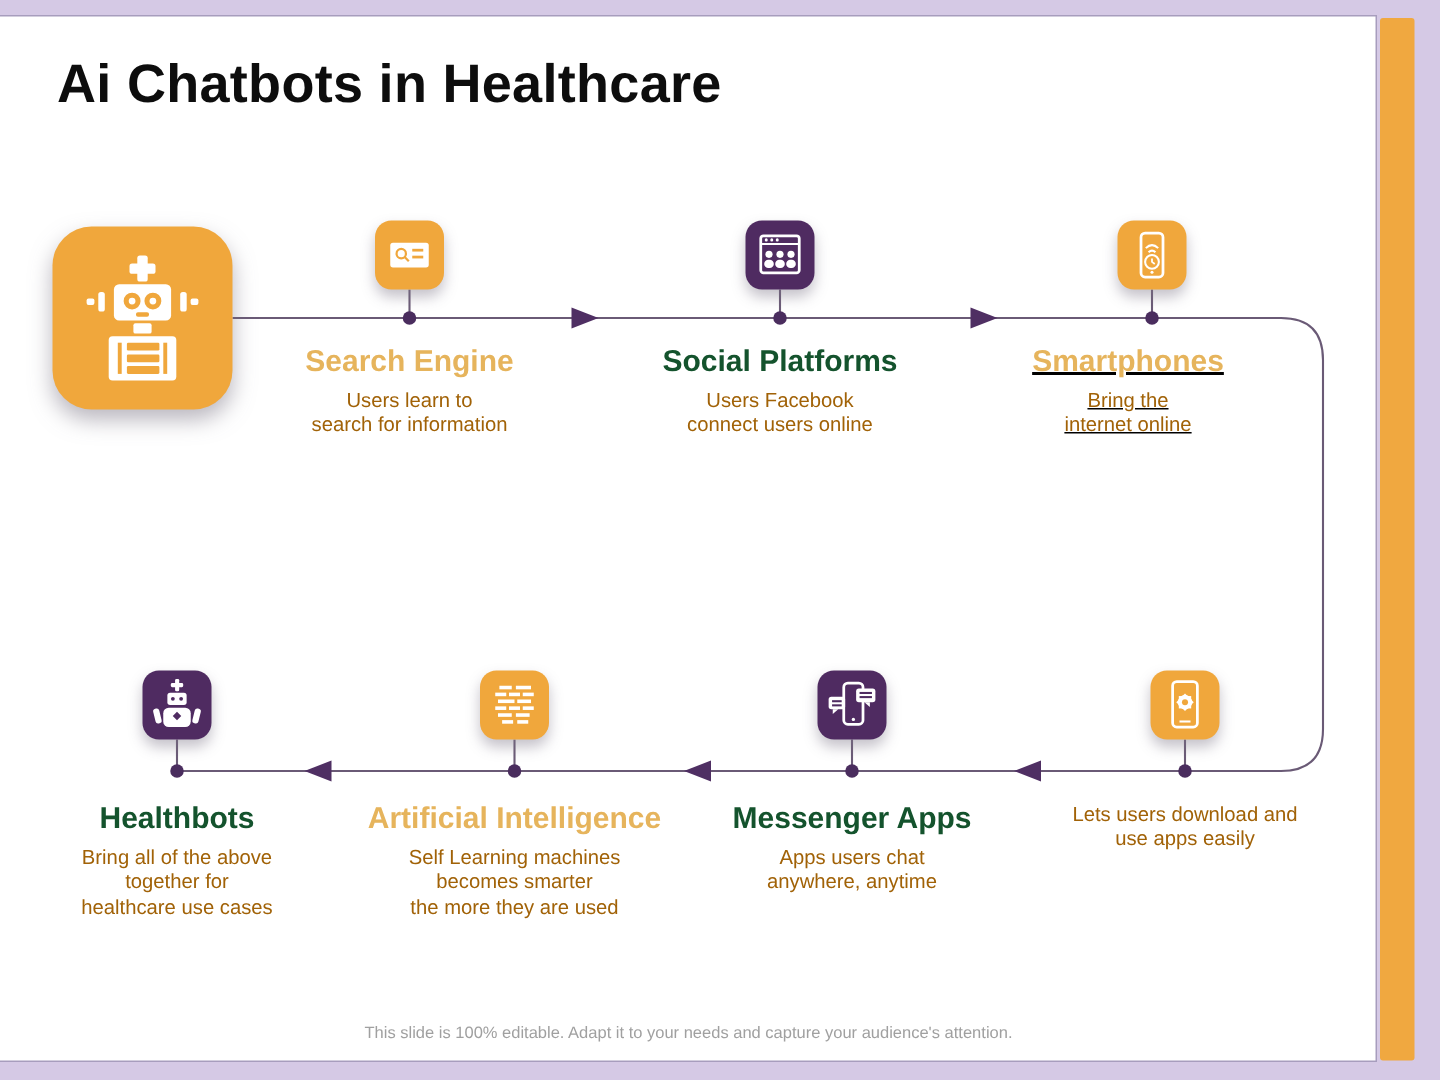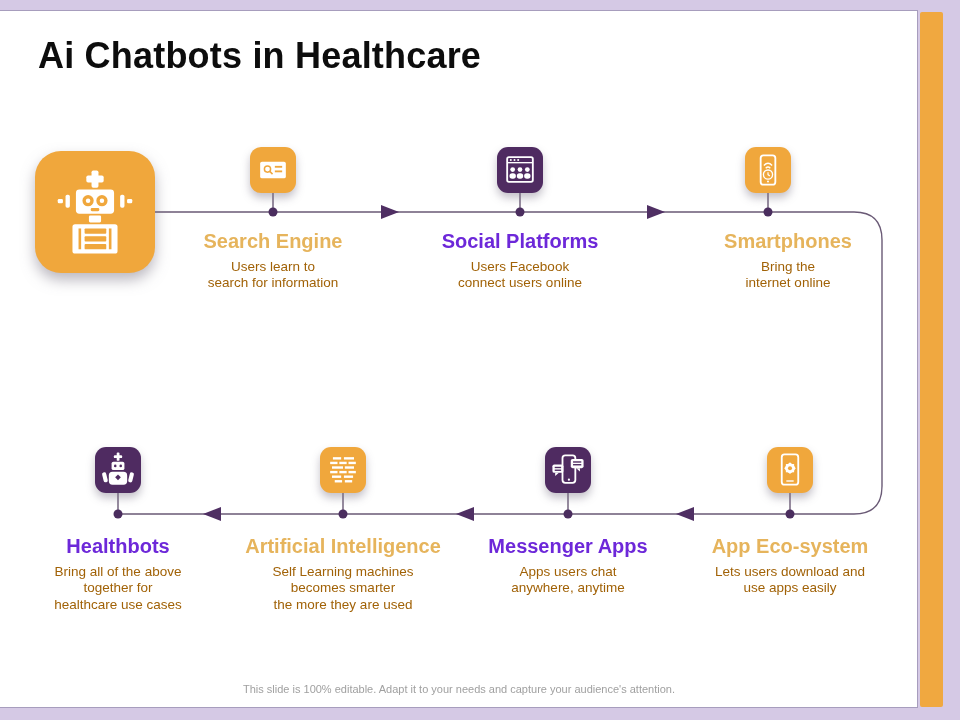--- a/index.html
+++ b/index.html
@@ -31,21 +31,21 @@
   .tile.purple{background:#4f2b61;}
   .start-tile{
     position:absolute;left:35px;top:140px;width:120px;height:122px;
     border-radius:26px;background:#f0a73c;
     display:flex;align-items:center;justify-content:center;
     box-shadow:0 7px 14px rgba(120,114,130,.5);
   }
   .node-label{position:absolute;text-align:center;}
   .node-title{font-size:20px;font-weight:bold;margin-bottom:6px;}
   .node-title.orange{color:#e6b45c;}
-  .node-title.purple{color:#6d28d9;}
+  .node-title.purple{color:#14532d;}
   .node-desc{font-size:13.5px;color:#a16207;line-height:1.22;white-space:pre-line;}
   .footer{
     position:absolute;left:0;top:672px;width:918px;text-align:center;
     font-size:11px;color:#a0a0a0;
   }
 </style>
 </head>
 <body>
 
 <div class="slide">
@@ -195,21 +195,21 @@
   <div class="node-label" style="left:173px;top:219px;width:200px;">
     <div class="node-title orange">Search Engine</div>
     <div class="node-desc">Users learn to
 search for information</div>
   </div>
   <div class="node-label" style="left:420px;top:219px;width:200px;">
     <div class="node-title purple">Social Platforms</div>
     <div class="node-desc">Users Facebook
 connect users online</div>
   </div>
-  <div class="node-label" style="left:688px;top:219px;width:200px;">
+  <div class="node-label" style="left:652px;top:219px;width:200px;text-decoration:underline;">
     <div class="node-title orange">Smartphones</div>
     <div class="node-desc">Bring the
 internet online</div>
   </div>
 
   <div class="node-label" style="left:28px;top:524px;width:180px;">
     <div class="node-title purple">Healthbots</div>
     <div class="node-desc">Bring all of the above
 together for
 healthcare use cases</div>
@@ -219,21 +219,20 @@
     <div class="node-desc">Self Learning machines
 becomes smarter
 the more they are used</div>
   </div>
   <div class="node-label" style="left:468px;top:524px;width:200px;">
     <div class="node-title purple">Messenger Apps</div>
     <div class="node-desc">Apps users chat
 anywhere, anytime</div>
   </div>
   <div class="node-label" style="left:680px;top:524px;width:220px;">
-    <div class="node-title orange">App Eco-system</div>
     <div class="node-desc">Lets users download and
 use apps easily</div>
   </div>
 
   <div class="footer">This slide is 100% editable. Adapt it to your needs and capture your audience's attention.</div>
 </div>
 
 <div class="accent-bar"></div>
 
 </body></html>

